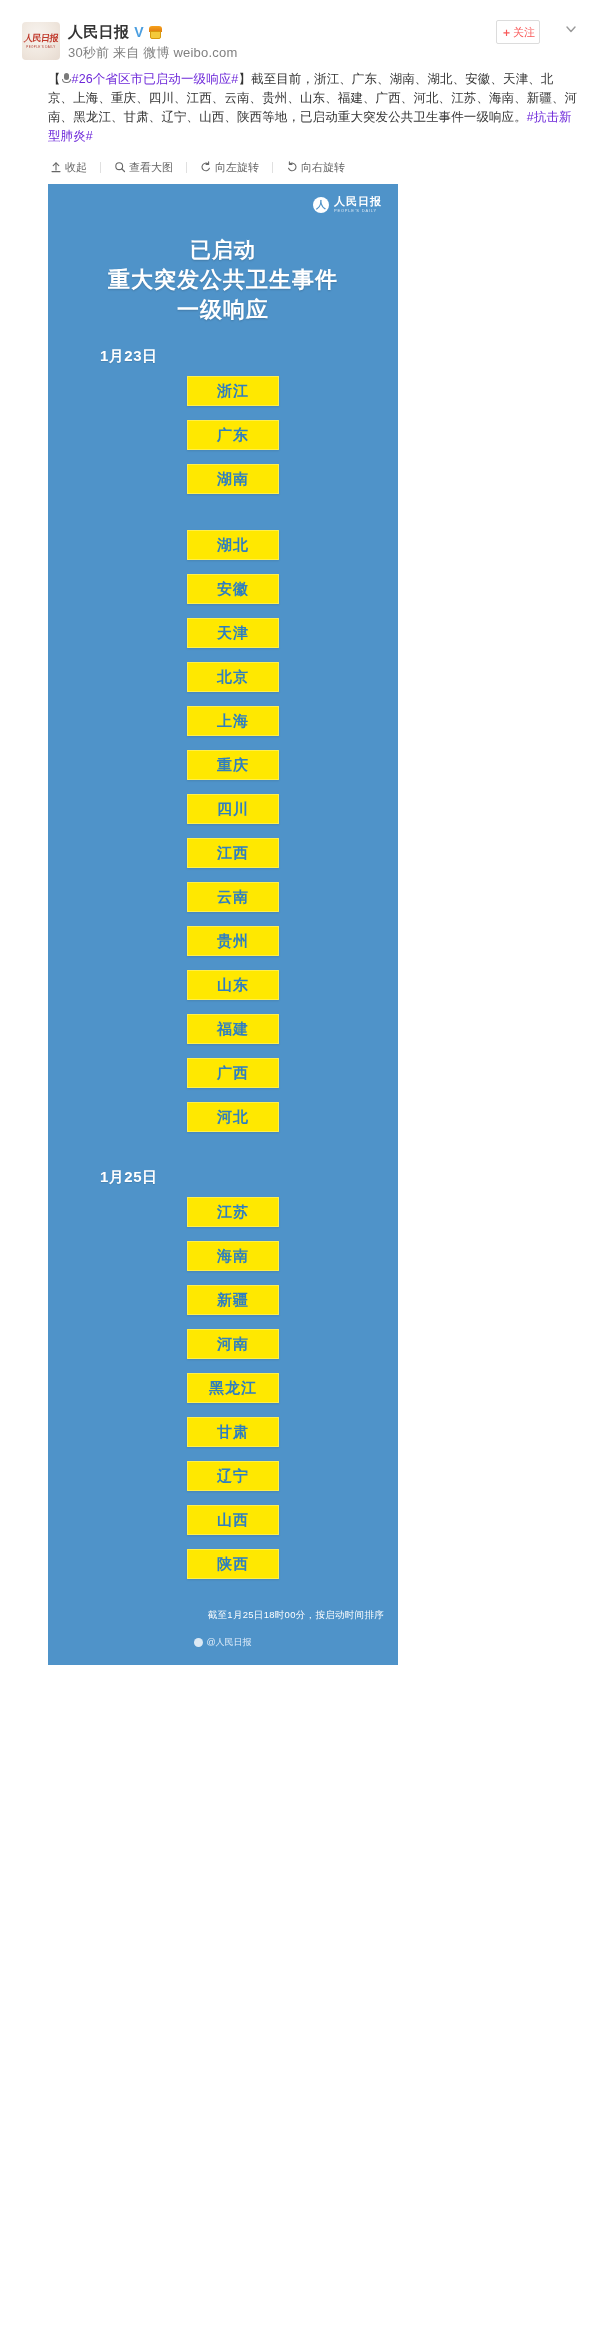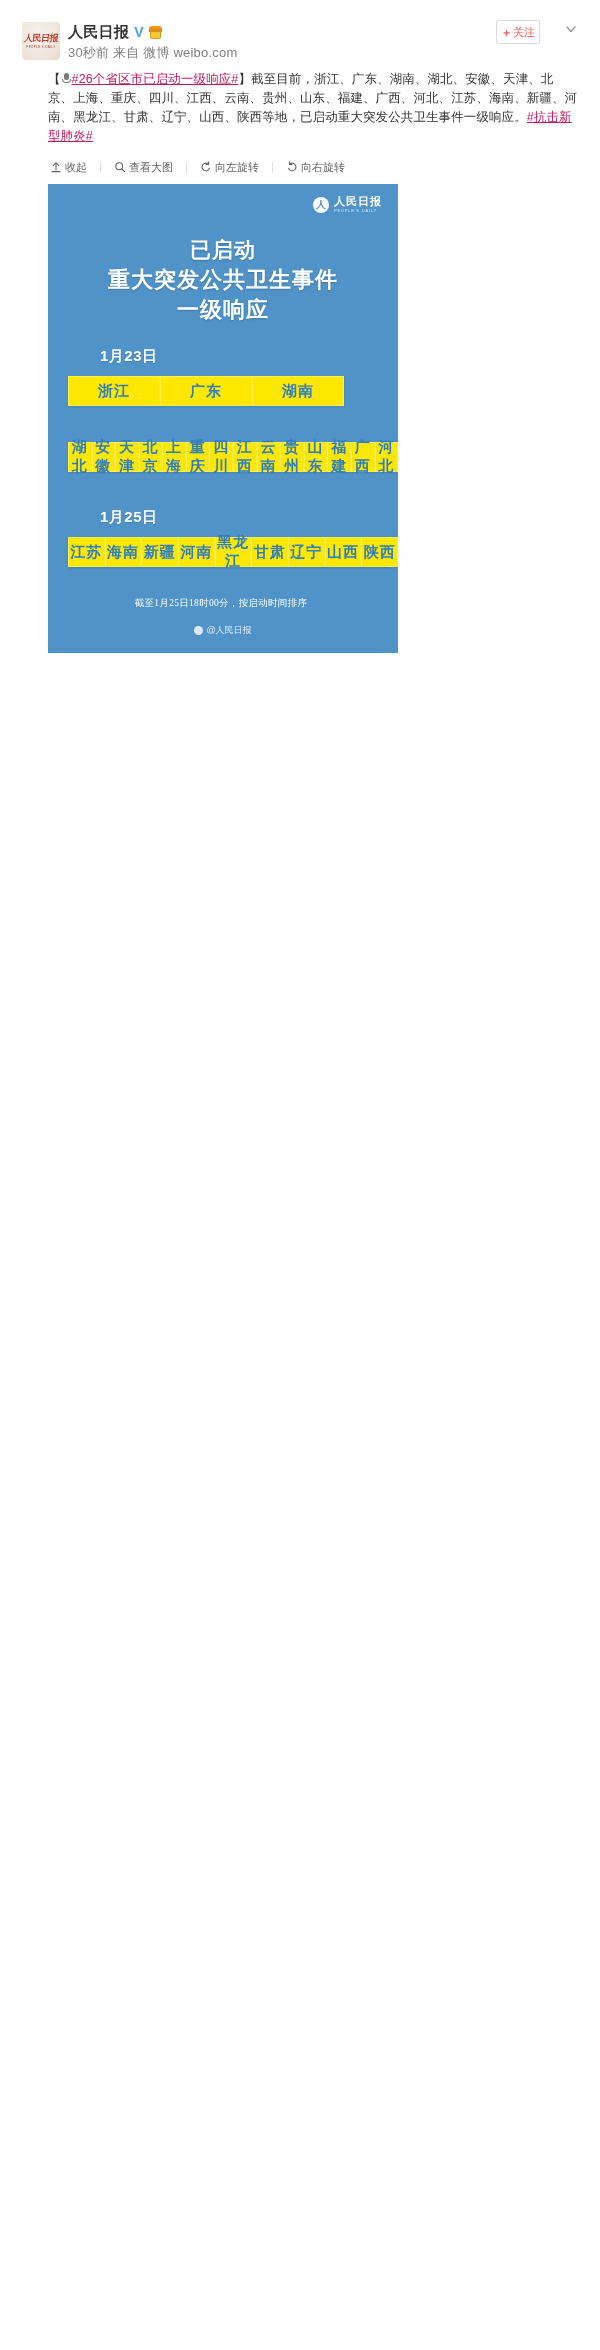--- a/index.html
+++ b/index.html
@@ -86,21 +86,21 @@
 
   
   .post-text {
     padding: 0 22px 0 48px;
     font-size: 12.5px;
     line-height: 19px;
     color: #333;
     letter-spacing: 0.1px;
     word-break: break-all;
   }
-  .post-text .tag { color: #be185d; text-decoration: underline; }
+  .post-text .tag { color: #6d28d9; }
   .mic-icon {
     display: inline-block;
     width: 9px; height: 11px;
     vertical-align: -1px;
     margin: 0 1px;
     position: relative;
   }
   .mic-icon .cap {
     position: absolute; left: 2px; top: 0; width: 5px; height: 7px;
     background: #7a7a7a; border-radius: 2.5px;
@@ -167,39 +167,38 @@
   .poster-title .l2 { font-size: 22px; display: block; }
   .poster-title .l3 { font-size: 22px; display: block; }
 
   .date-group { margin-top: 22px; margin-left: 20px; }
   .date-label {
     color: #fff; font-size: 15px; font-weight: bold;
     margin-left: 32px; margin-bottom: 10px;
     letter-spacing: 0.5px;
     text-shadow: 0 1px 1px rgba(0,0,0,.12);
   }
-  .prov-list { display: flex; flex-direction: row; align-items: center; text-align: center; }
+  .prov-list { display: flex; flex-direction: column; align-items: center; }
   .prov {
     width: 92px; height: 30px;
     background: #ffe800;
     border: 1px solid #ffef4a;
     color: #2f7fc0;
     font-size: 15px; font-weight: bold;
     display: flex; align-items: center; justify-content: center;
     margin-bottom: 14px;
     letter-spacing: 1px;
     box-shadow: 0 1px 2px rgba(0,0,0,.10);
   }
   .poster-foot {
-    text-align: center;
+    text-align: right;
     color: #fff;
     font-size: 9.5px;
-    padding: 16px 4px 14px 0;
+    padding: 16px 14px 14px 0;
     letter-spacing: 0.3px;
-    font-family: Liberation Serif, serif;
   }
   .poster-sign {
     text-align: right;
     color: #e2eefa;
     font-size: 9px;
     padding-bottom: 6px;
     display: flex; align-items: center; justify-content: center; gap: 3px;
   }
   .wb-logo {
     width: 9px; height: 9px; border-radius: 50%;

